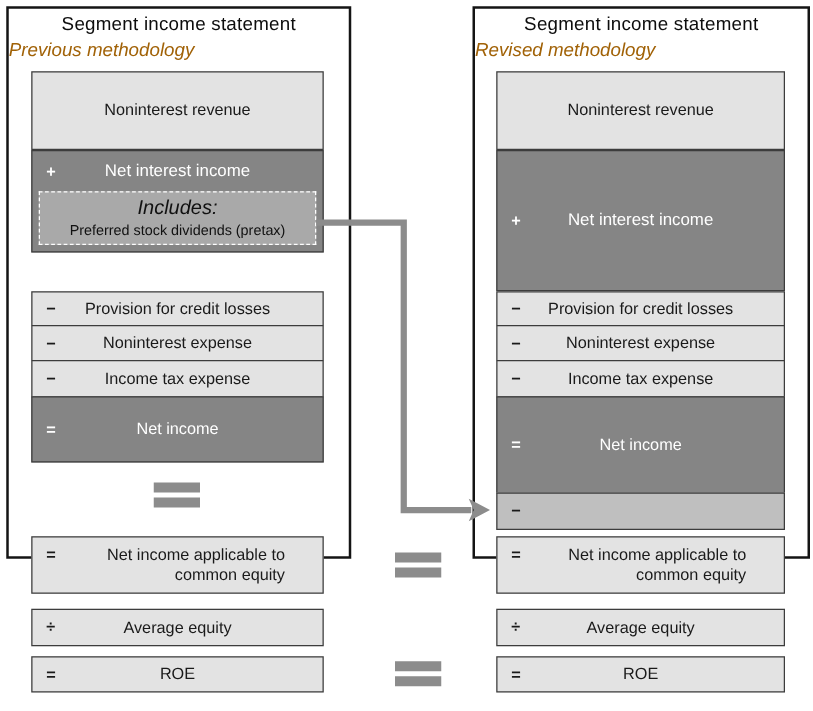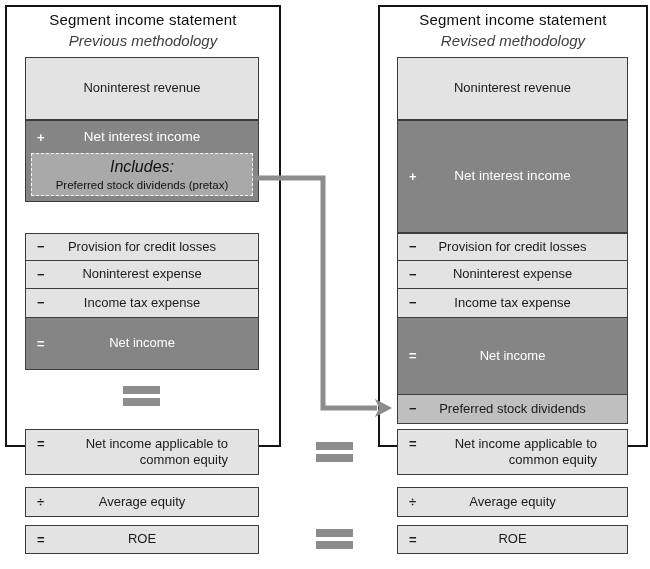--- a/index.html
+++ b/index.html
@@ -11,22 +11,22 @@
     position:absolute;top:5px;height:442px;border:2px solid #141414;
     background:#ffffff;box-sizing:border-box;
   }
   .panel.left{left:5px;width:276px;}
   .panel.right{left:378px;width:270px;}
   .panel-title{
     position:absolute;top:4px;left:0;right:0;text-align:center;
     font-size:15px;color:#0d0d0d;letter-spacing:.2px;
   }
   .panel-subtitle{
-    position:absolute;top:25px;left:0;right:0;text-align:center;
-    font-size:15px;font-style:italic;color:#404040;
+    position:absolute;top:25px;left:0;right:0;text-align:left;
+    font-size:15px;font-style:italic;color:#a16207;
   }
   .box{
     position:absolute;box-sizing:border-box;border:1px solid #3c3c3c;
     display:flex;align-items:center;justify-content:center;text-align:right;
     font-size:13px;color:#1a1a1a;line-height:1.25;
   }
   .panel.left  .box{left:18px;width:234px;}
   .panel.right .box{left:17px;width:231px;}
   .box.light{background:#e3e3e3;}
   .box.dark{background:#858585;color:#ffffff;}
@@ -141,21 +141,20 @@
       <span class="op">−</span>
       <span class="lbl">Income tax expense</span>
     </div>
     <div class="box dark" style="top:310px;height:78px;">
       <span class="op">=</span>
       <span class="lbl">Net income</span>
     </div>
 
     <div class="box medium" style="top:387px;height:30px;">
       <span class="op">−</span>
-      <span class="lbl">Preferred stock dividends</span>
     </div>
 
     <div class="box light" style="top:422px;height:46px;">
       <span class="op top">=</span>
       <span class="lbl" style="padding:0 30px;">Net income applicable to common equity</span>
     </div>
     <div class="box light" style="top:480px;height:30px;">
       <span class="op">÷</span>
       <span class="lbl">Average equity</span>
     </div>

